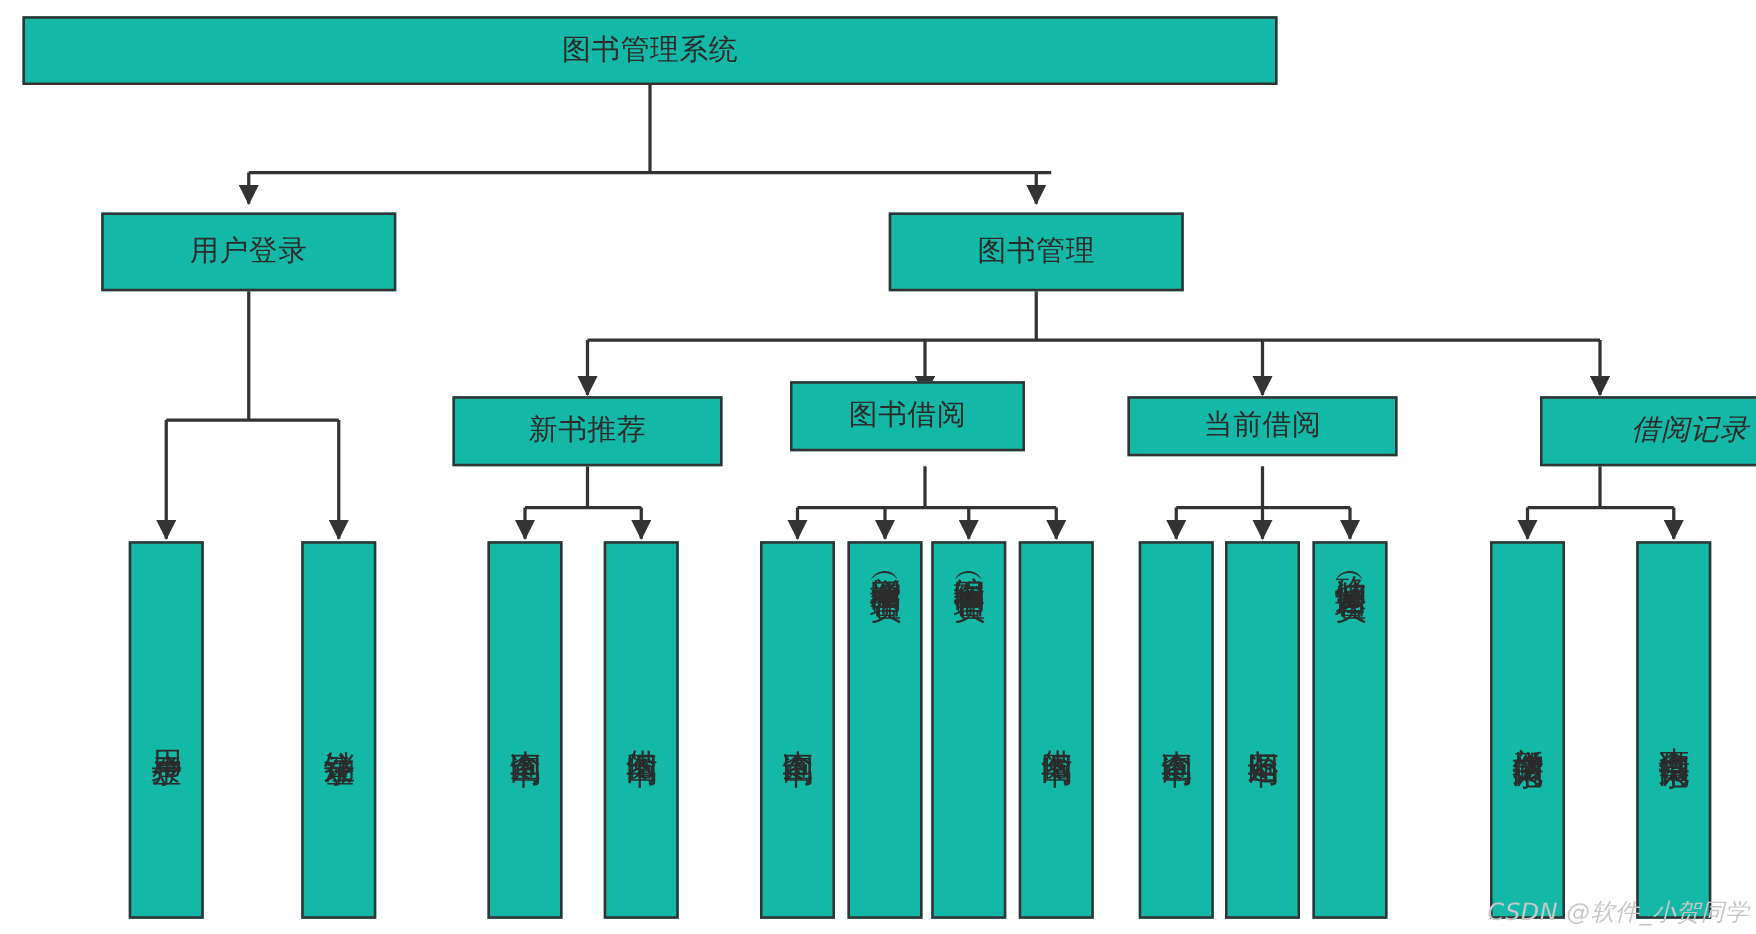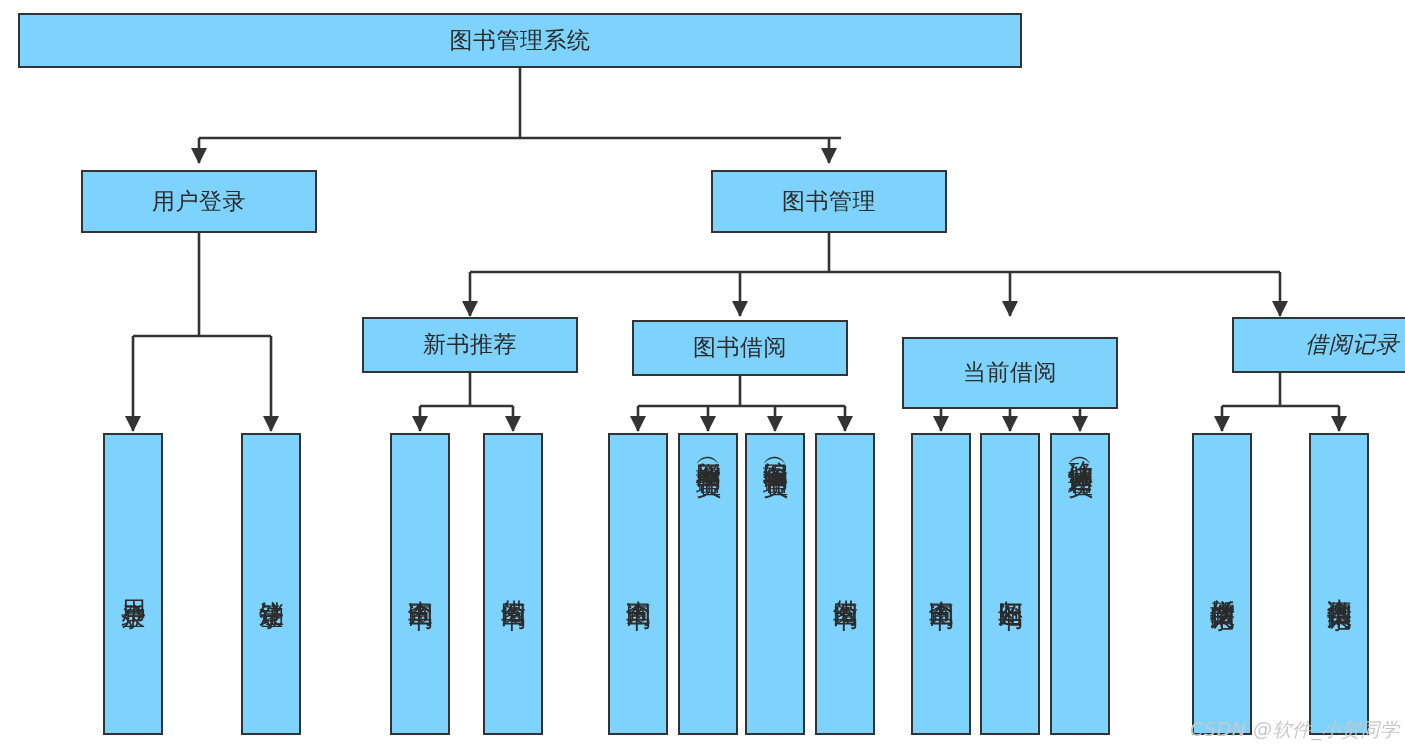--- a/index.html
+++ b/index.html
@@ -22,21 +22,21 @@
     position: absolute;
     left: 0;
     top: 0;
     width: 1405px;
     height: 747px;
     pointer-events: none;
   }
   .node {
     position: absolute;
     box-sizing: border-box;
-    background: #7dd3fc;
+    background: #14b8a6;
     border: 2.4px solid #333333;
     display: flex;
     align-items: center;
     justify-content: center;
     color: #2b2b2b;
     z-index: 2;
   }
   .node.horiz {
     font-size: 23px;
     letter-spacing: 0.5px;
@@ -119,22 +119,22 @@
       <path d="M 1339 406 L 1339 431" marker-end="url(#arrow)"></path>
     </g>
   </svg>
 
   <div class="node horiz" style="left:18px; top:13px; width:1004px; height:55px;">图书管理系统</div>
 
   <div class="node horiz" style="left:81px; top:170px; width:236px; height:63px;">用户登录</div>
   <div class="node horiz" style="left:362px; top:317px; width:216px; height:56px;">新书推荐</div>
 
   <div class="node horiz" style="left:711px; top:170px; width:236px; height:63px;">图书管理</div>
-  <div class="node horiz" style="left:632px; top:320px; width:216px; height:56px;">图书借阅</div>
-  <div class="node horiz" style="left:902px; top:317px; width:216px; height:72px;margin-top:20px;">当前借阅</div>
+  <div class="node horiz" style="left:632px; top:305px; width:188px; height:56px;">图书借阅</div>
+  <div class="node horiz" style="left:902px; top:317px; width:216px; height:48px;">当前借阅</div>
   <div class="node horiz" style="left:1232px; top:317px; width:240px; height:56px;font-style:italic;">借阅记录</div>
 
   <div class="node vert" style="left:103px; top:433px; width:60px; height:302px;">用户登录</div>
   <div class="node vert" style="left:241px; top:433px; width:60px; height:302px;">注销登录</div>
 
   <div class="node vert" style="left:390px; top:433px; width:60px; height:302px;">查询图书</div>
   <div class="node vert" style="left:483px; top:433px; width:60px; height:302px;">借阅图书</div>
 
   <div class="node vert" style="left:608px; top:433px; width:60px; height:302px;">查询图书</div>
   <div class="node vert toptext" style="left:678px; top:433px; width:60px; height:302px;">新增图书（管理员）</div>

